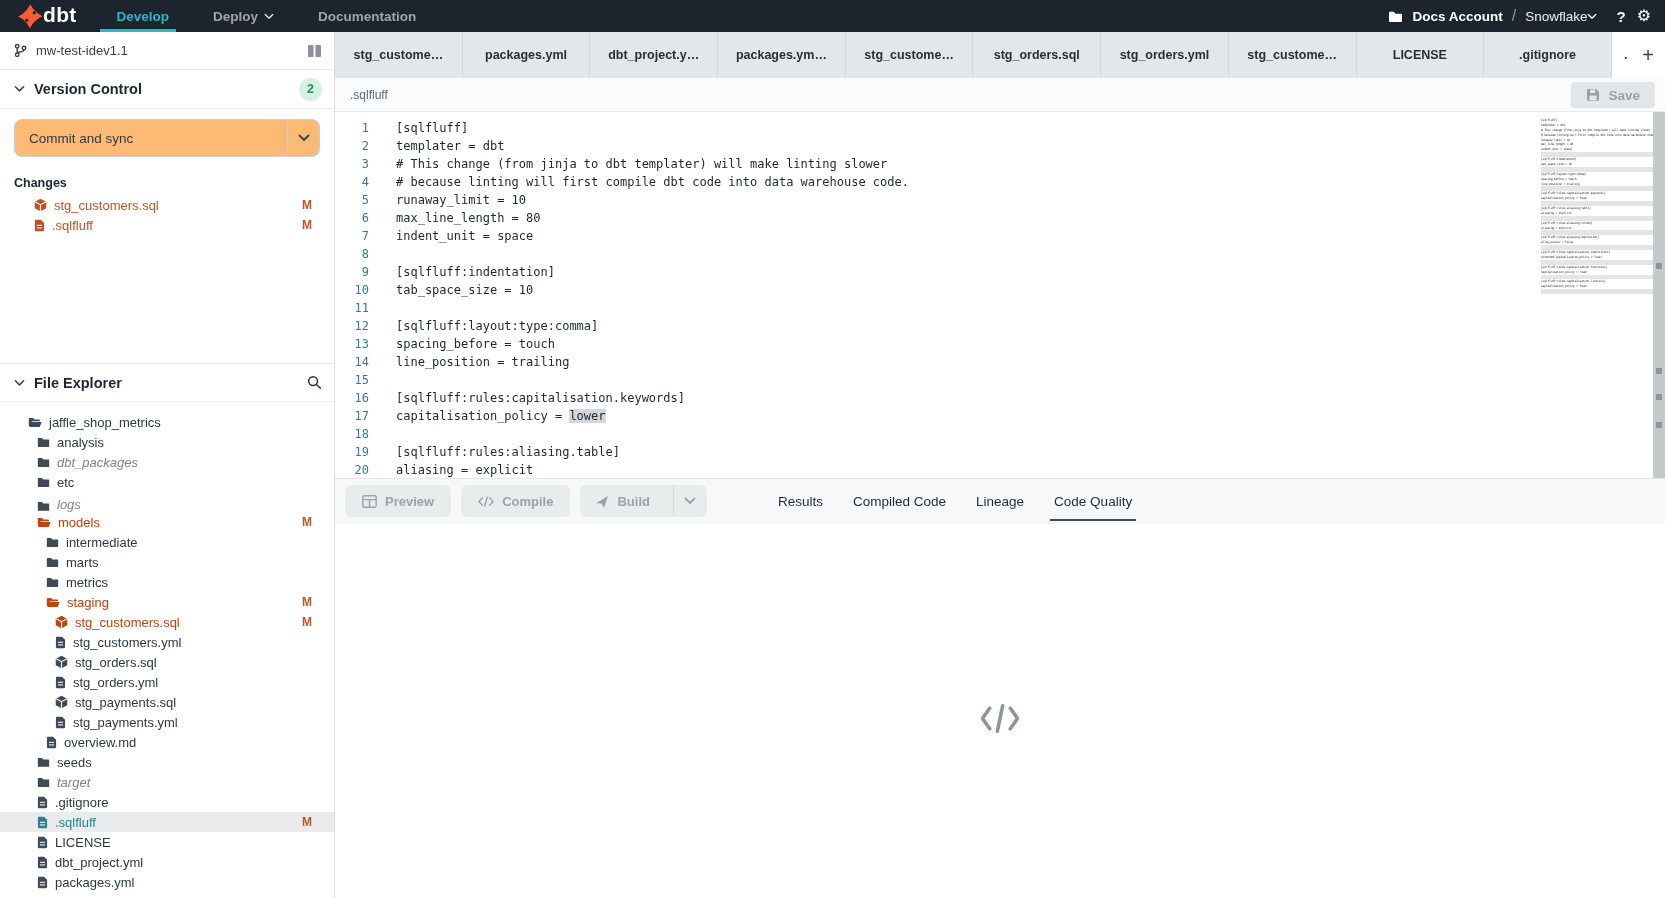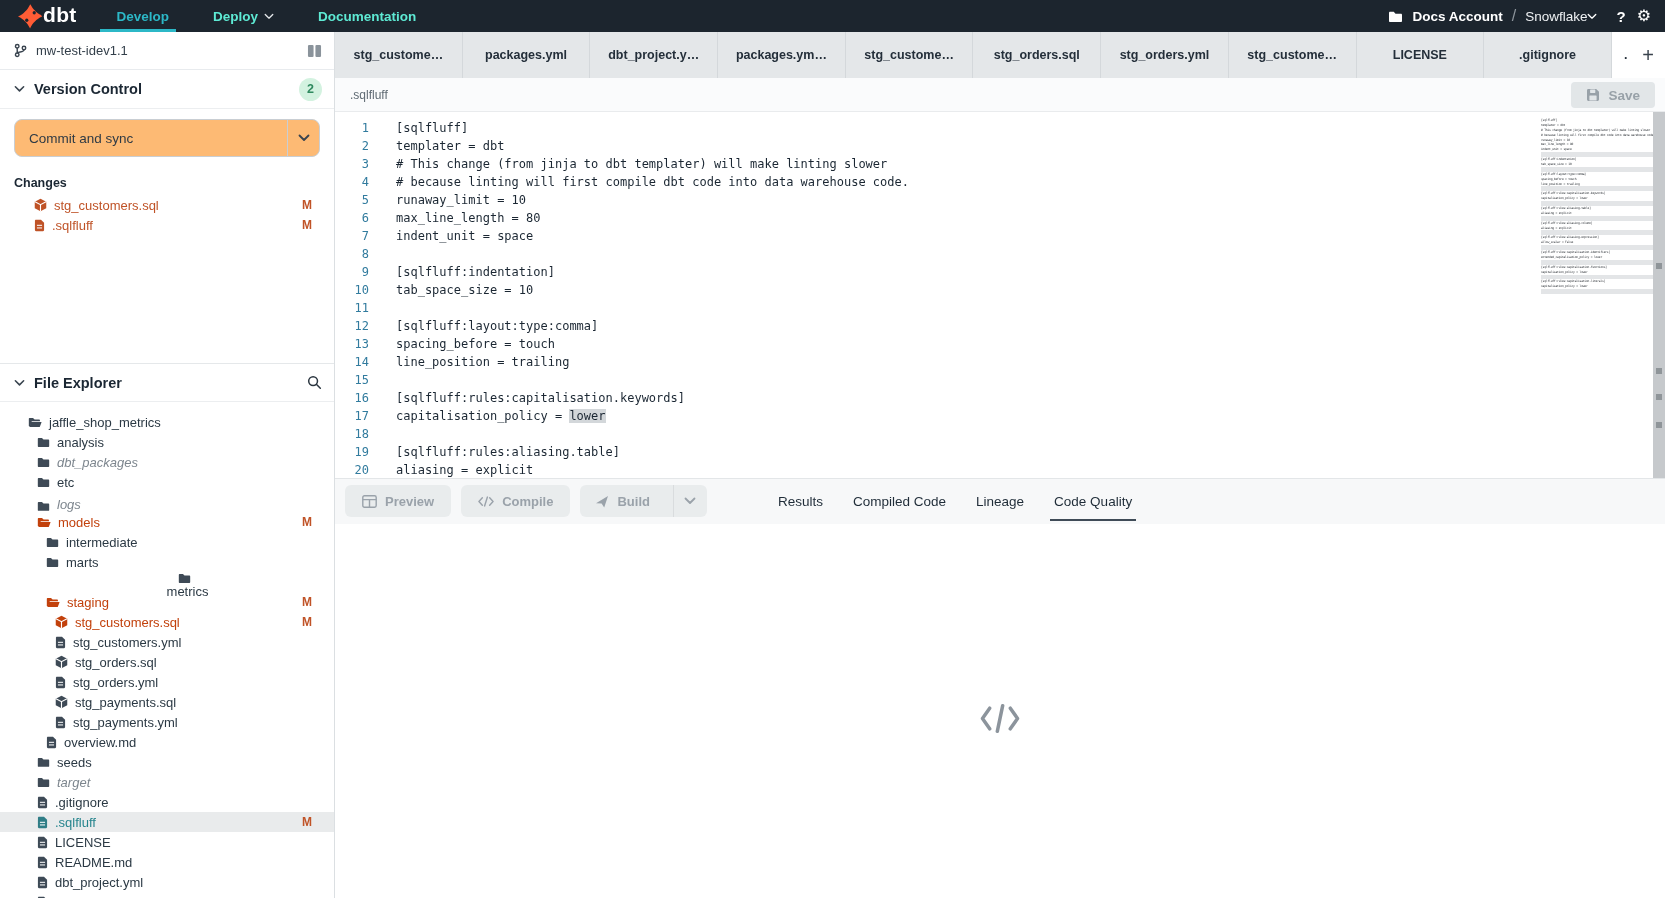--- a/index.html
+++ b/index.html
@@ -5,21 +5,21 @@
   * { margin:0; padding:0; box-sizing:border-box; }
   html,body { width:1665px; height:898px; overflow:hidden; background:#fff;
     font-family:"Liberation Sans", sans-serif; }
   .app { width:1665px; height:898px; display:flex; flex-direction:column; }
 
   
   .topbar { height:32px; background:#1c252e; display:flex; align-items:stretch; flex:none; position:relative; }
   .brand { display:flex; align-items:center; margin-left:18px; }
   .brand-text { color:#fff; font-weight:800; font-size:21px; letter-spacing:.3px; margin-top:-2px; }
   .top-nav { display:flex; margin-left:36px; }
-  .nav-item { color:#5eead4; font-size:13.5px; font-weight:700; padding:0 4px; margin-right:36px;
+  .nav-item { color:#a3a3a3; font-size:13.5px; font-weight:700; padding:0 4px; margin-right:36px;
     display:flex; align-items:center; position:relative; cursor:pointer; }
   .nav-item .chev-sm { margin-left:6px; color:#e3e6e9; display:inline-flex; }
   .nav-item.active { color:#2cb8c7; }
   .nav-item.active::after { content:""; position:absolute; left:-13px; right:-3px; bottom:0; height:3px; background:#2cb8c7; }
   .top-right { position:absolute; right:14px; top:0; height:32px; display:flex; align-items:center; gap:9px; color:#fff; }
   .acct { display:flex; align-items:center; gap:7px; font-size:13.5px; font-weight:700; }
   .slash { color:#8d959c; font-weight:400; }
   .conn { display:flex; align-items:center; font-size:13.5px; font-weight:400; color:#eef1f3; }
   .help-q { font-weight:700; font-size:15px; margin-left:10px; }
   .gear { font-size:16px; line-height:1; margin-left:2px; }
@@ -291,21 +291,21 @@
               <div class="tname">intermediate</div>
             </div>
             <div class="trow " style="padding-left: 46px;">
               <span class="ticon">
                 <svg width="13" height="12" viewBox="0 0 16 14" fill="currentColor">
                   <path d="M1 3.2C1 2.5 1.5 2 2.2 2h3.9l1.9 2h5.8c.7 0 1.2.5 1.2 1.2v6.6c0 .7-.5 1.2-1.2 1.2H2.2C1.5 13 1 12.5 1 11.8Z"></path>
                 </svg>
               </span>
               <div class="tname">marts</div>
             </div>
-            <div class="trow " style="padding-left: 34px; flex-direction: column;">
+            <div class="trow " style="padding-left: 46px;">
               <span class="ticon">
                 <svg width="13" height="12" viewBox="0 0 16 14" fill="currentColor">
                   <path d="M1 3.2C1 2.5 1.5 2 2.2 2h3.9l1.9 2h5.8c.7 0 1.2.5 1.2 1.2v6.6c0 .7-.5 1.2-1.2 1.2H2.2C1.5 13 1 12.5 1 11.8Z"></path>
                 </svg>
               </span>
               <div class="tname">metrics</div>
             </div>
             <div class="trow modified" style="padding-left: 46px;">
               <span class="ticon">
                 <svg width="14" height="12" viewBox="0 0 17 14" fill="currentColor">
@@ -423,30 +423,20 @@
             </div>
             <div class="trow " style="padding-left: 37px;">
               <span class="ticon">
                 <svg width="11" height="13" viewBox="0 0 12 14" fill="currentColor">
                   <path d="M1 2c0-.8.5-1.3 1.2-1.3h5.4L11 4v8c0 .8-.5 1.3-1.2 1.3H2.2C1.5 13.3 1 12.8 1 12Z"></path>
                   <rect x="3.2" y="6.2" width="5.6" height="1.3" fill="#fff" opacity=".85"></rect>
                   <rect x="3.2" y="9" width="5.6" height="1.3" fill="#fff" opacity=".85"></rect>
                 </svg>
               </span>
               <div class="tname">LICENSE</div>
-            </div>
-            <div class="trow " style="padding-left: 37px;">
-              <span class="ticon">
-                <svg width="11" height="13" viewBox="0 0 12 14" fill="currentColor">
-                  <path d="M1 2c0-.8.5-1.3 1.2-1.3h5.4L11 4v8c0 .8-.5 1.3-1.2 1.3H2.2C1.5 13.3 1 12.8 1 12Z"></path>
-                  <rect x="3.2" y="6.2" width="5.6" height="1.3" fill="#fff" opacity=".85"></rect>
-                  <rect x="3.2" y="9" width="5.6" height="1.3" fill="#fff" opacity=".85"></rect>
-                </svg>
-              </span>
-              <div class="tname">README.md</div>
             </div>
             <div class="trow " style="padding-left: 37px;">
               <span class="ticon">
                 <svg width="11" height="13" viewBox="0 0 12 14" fill="currentColor">
                   <path d="M1 2c0-.8.5-1.3 1.2-1.3h5.4L11 4v8c0 .8-.5 1.3-1.2 1.3H2.2C1.5 13.3 1 12.8 1 12Z"></path>
                   <rect x="3.2" y="6.2" width="5.6" height="1.3" fill="#fff" opacity=".85"></rect>
                   <rect x="3.2" y="9" width="5.6" height="1.3" fill="#fff" opacity=".85"></rect>
                 </svg>
               </span>
               <div class="tname">dbt_project.yml</div>

